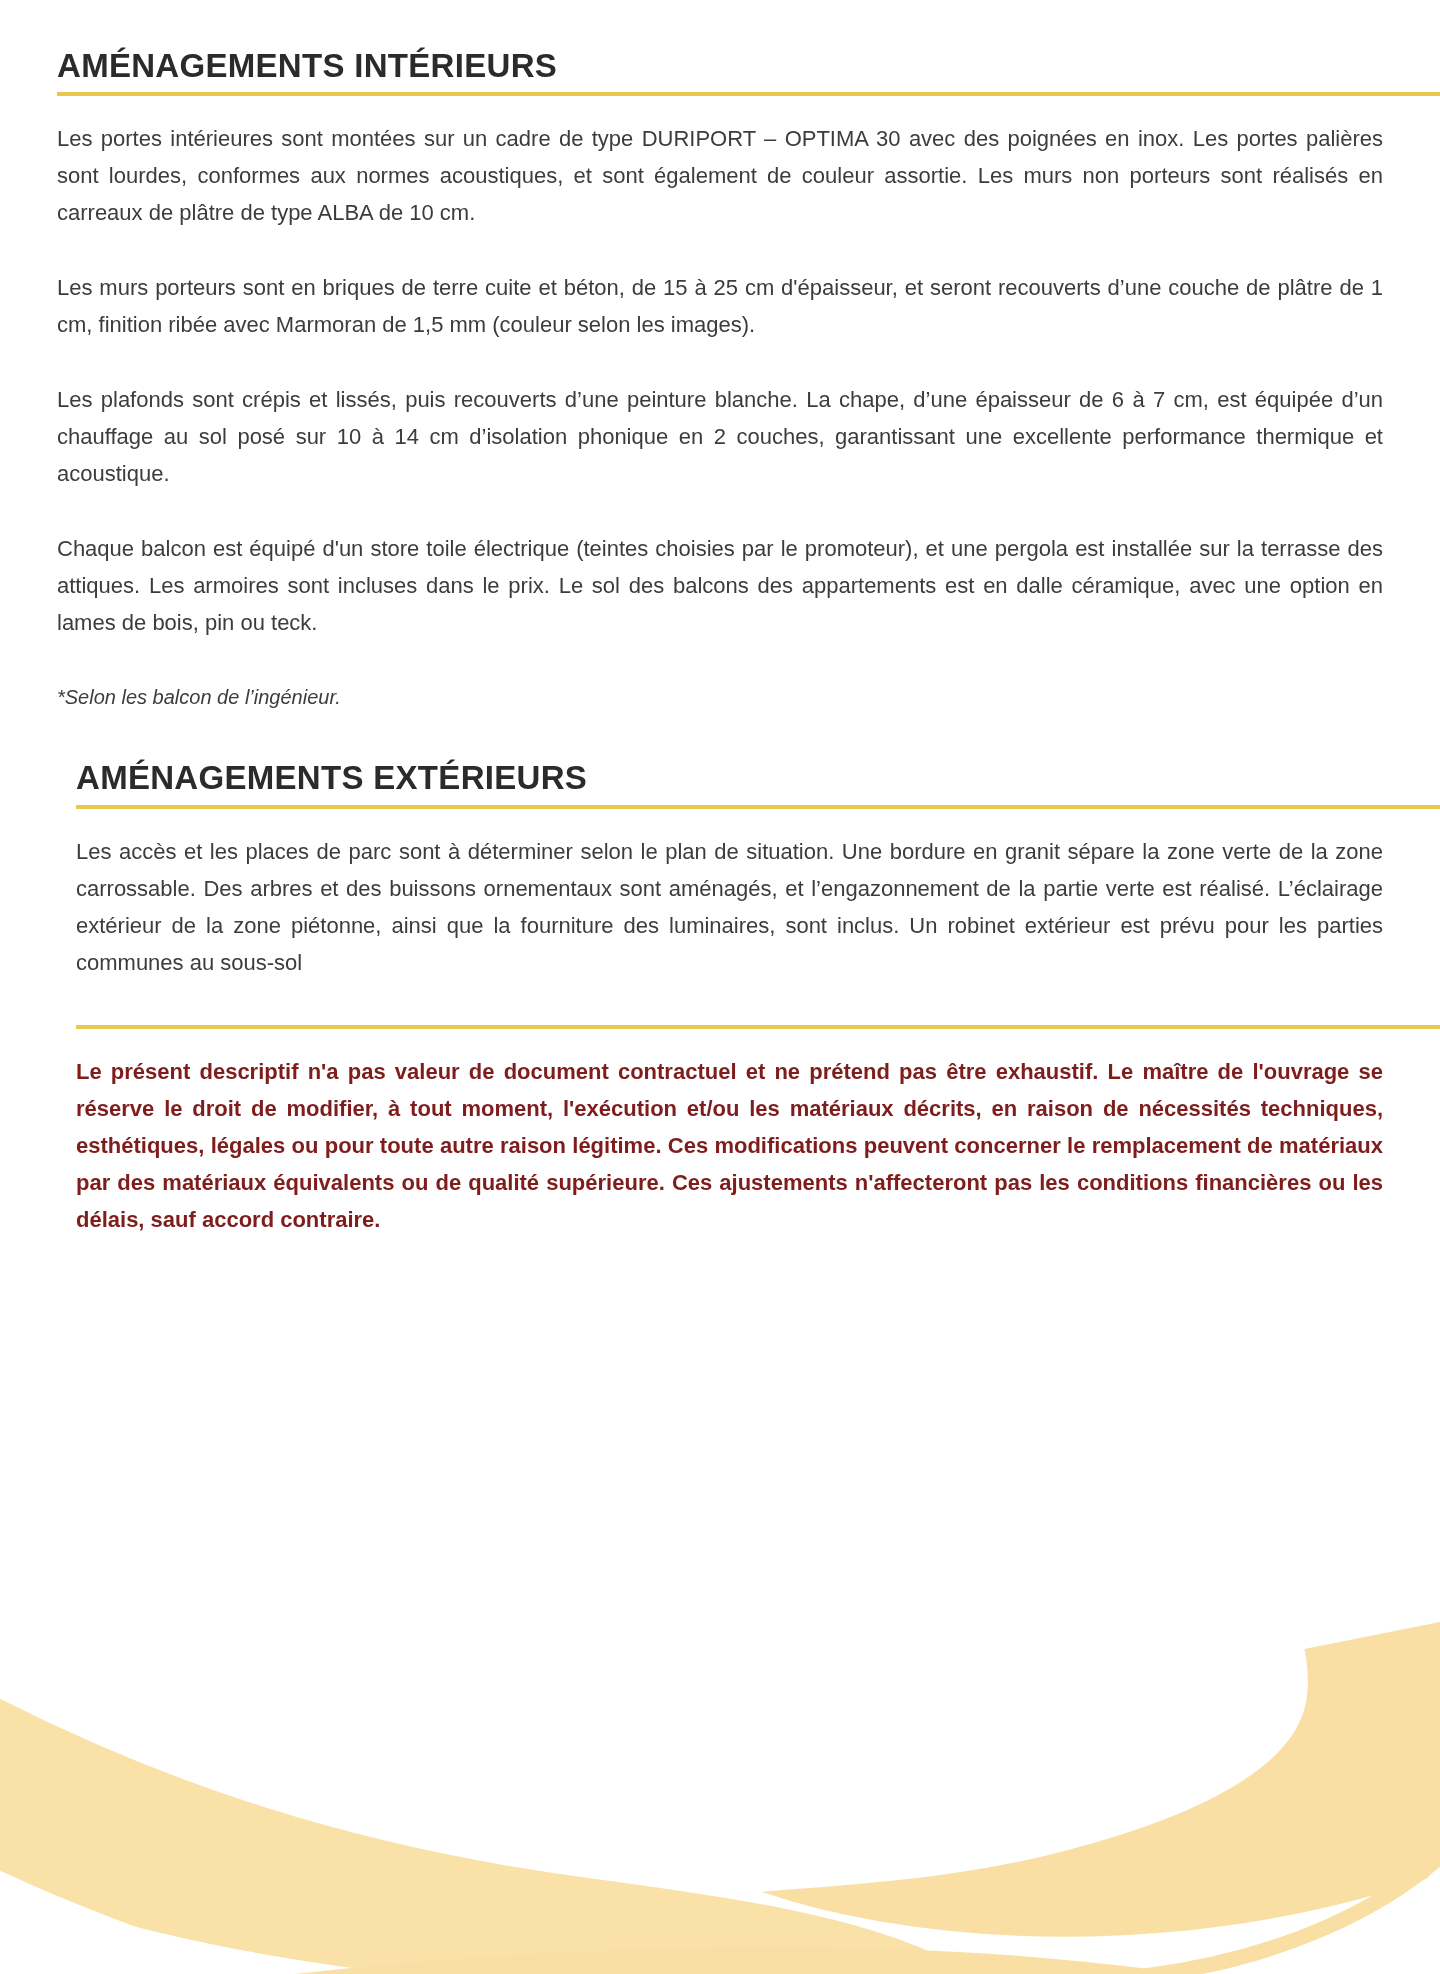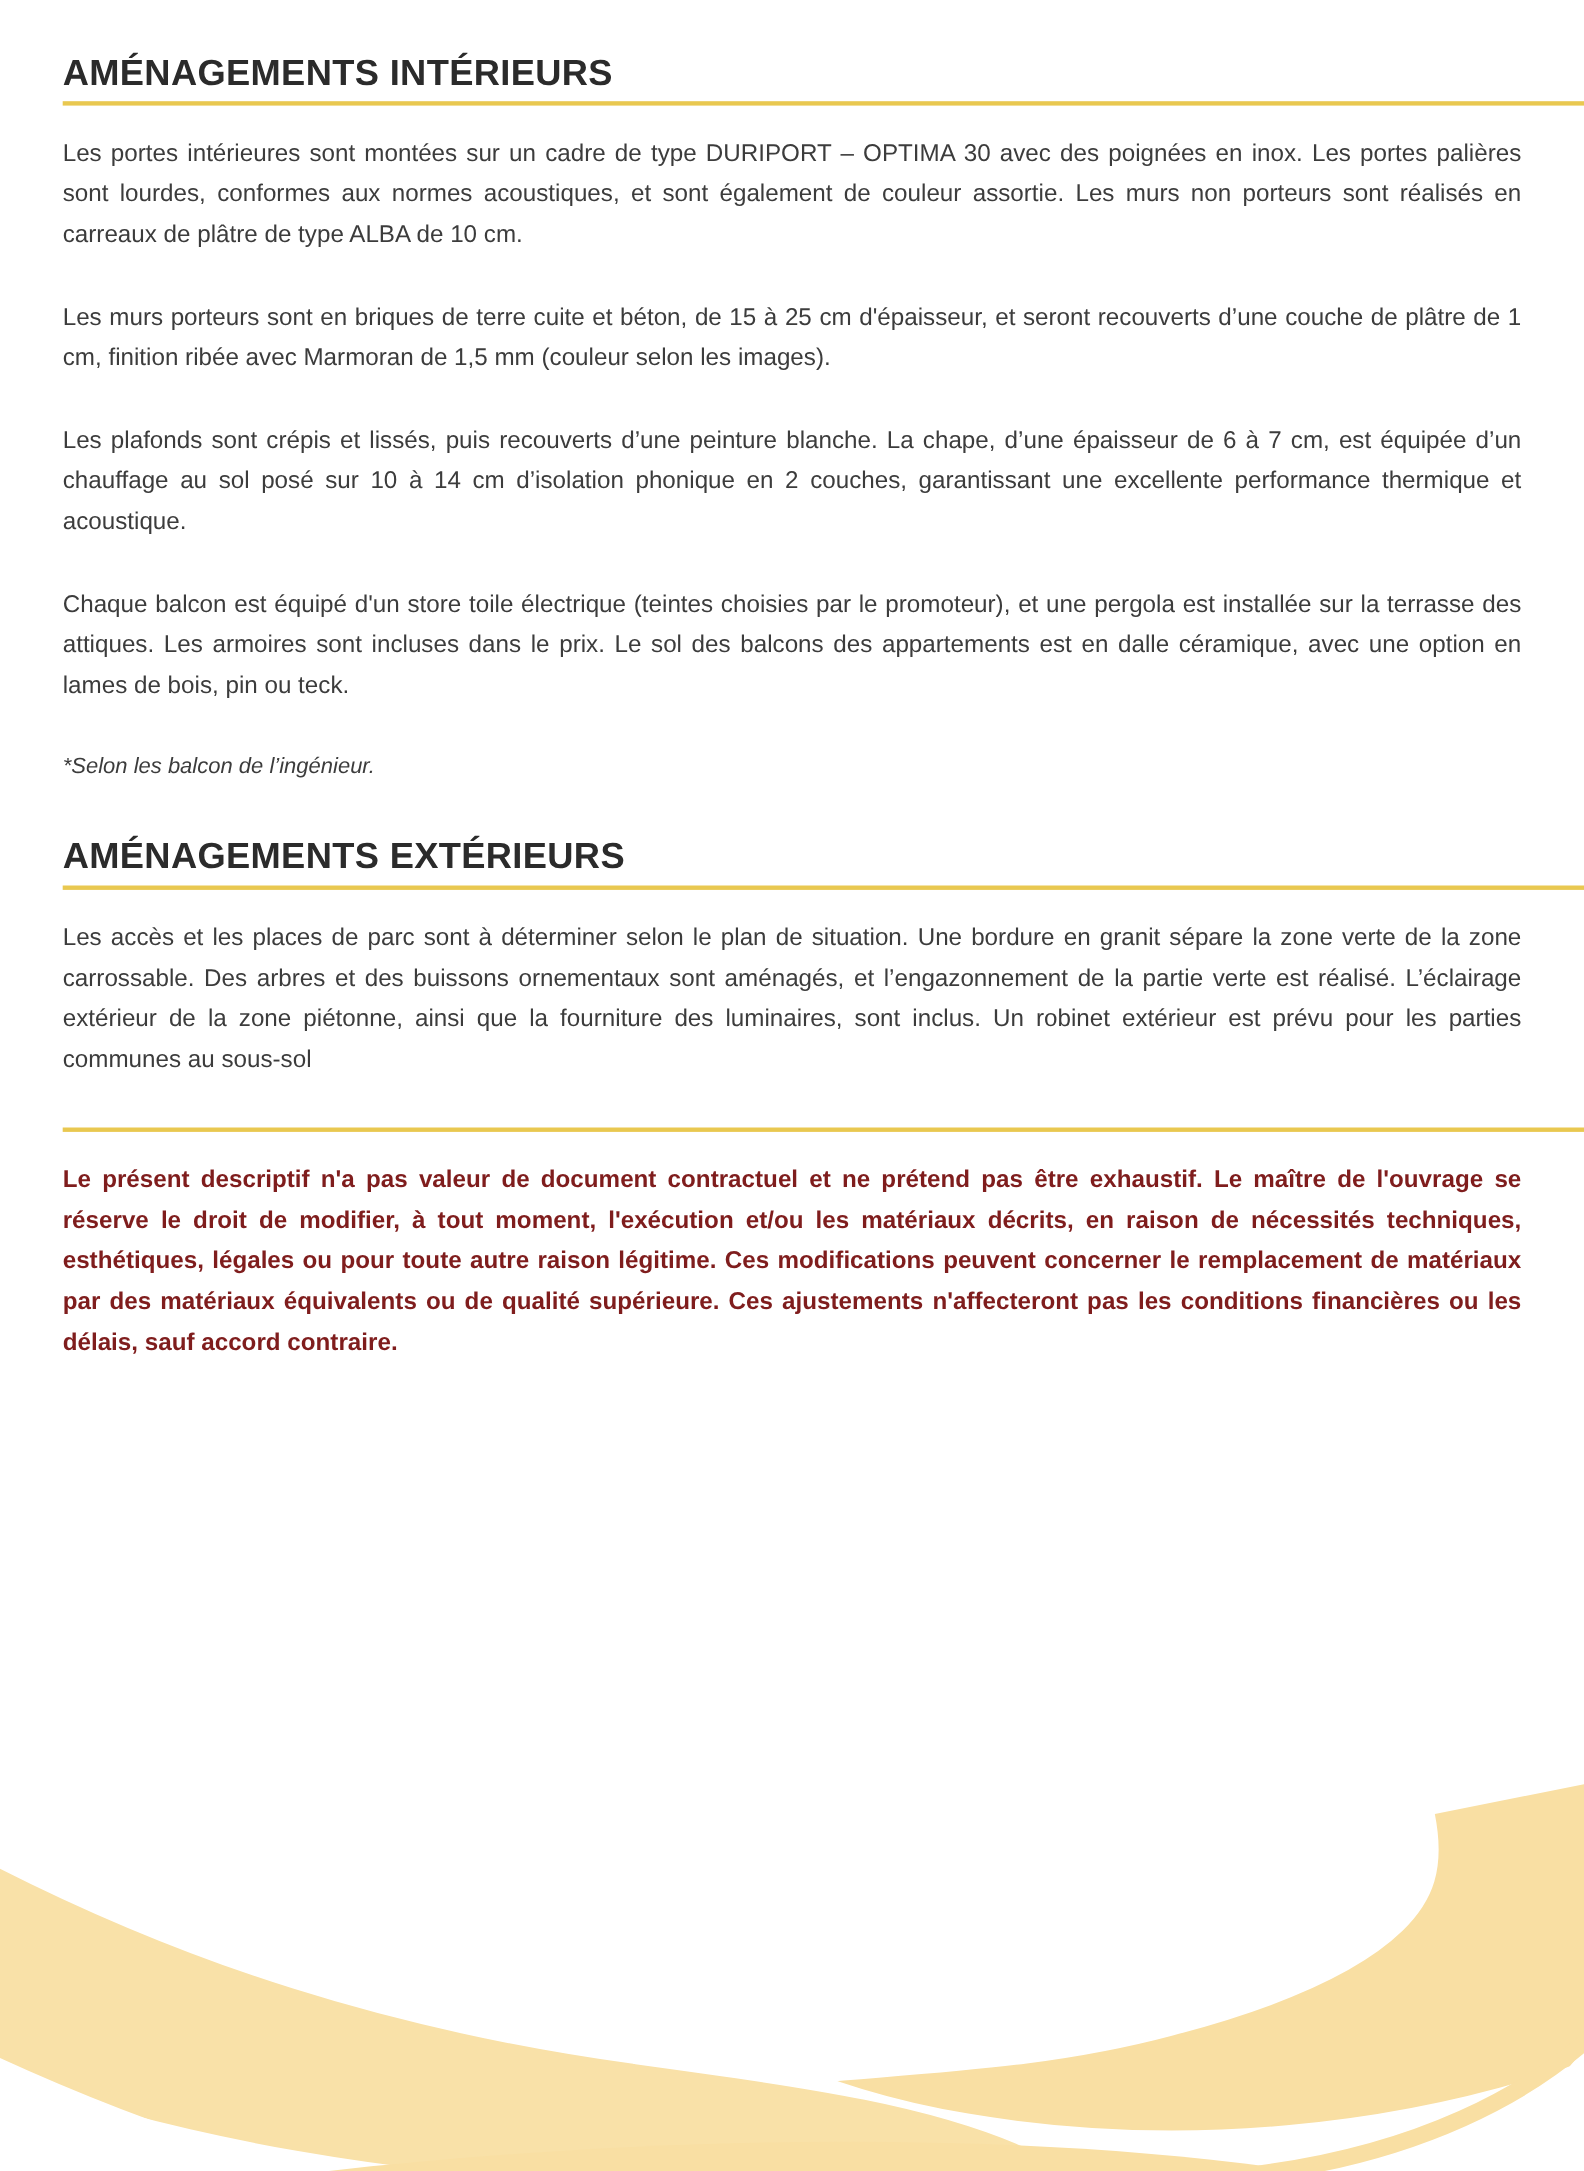--- a/index.html
+++ b/index.html
@@ -25,21 +25,21 @@
     line-height:1.1;
   }
   .heading-rule{
     height:4px;
     background:#e9c850;
     margin-top:8px;
     margin-bottom:24px;
     width:100%;
   }
   .section{margin:0;}
-  .section + .section{margin-top:44px;}
+  .section + .section{margin-top:44px;margin-left:19px;}
   .section-remarque{margin-top:128px;}
   p.body-text{
     font-size:22px;
     line-height:37px;
     text-align:justify;
     margin:0 57px 38px 0;
     color:#3c3c3c;
   }
   p.body-text:last-child{margin-bottom:0;}
   p.bold-text{

